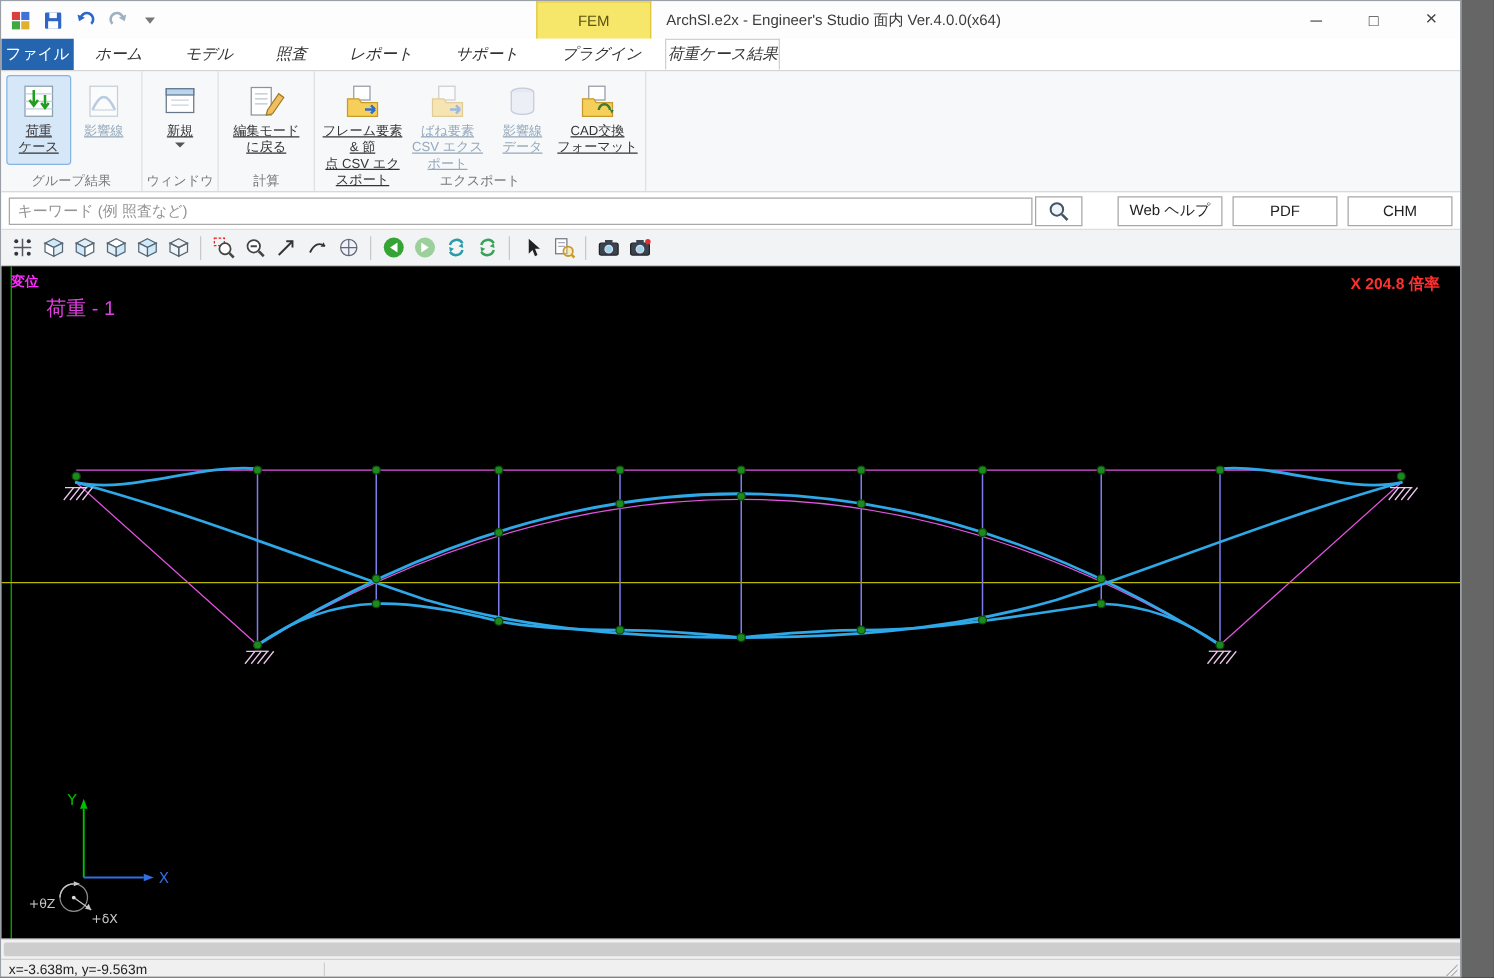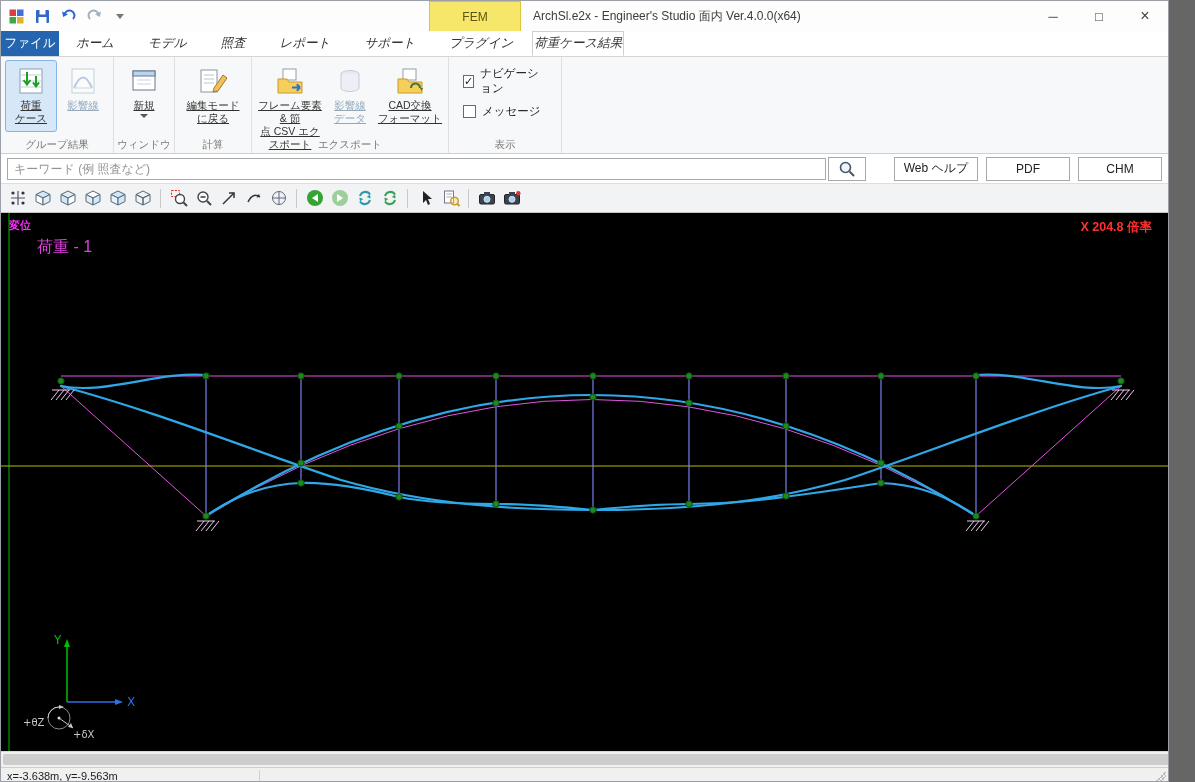--- a/index.html
+++ b/index.html
@@ -200,20 +200,31 @@
         <span class="ricon">
           <svg width="32" height="30">
               <rect x="9" y="3" width="13" height="11" fill="#fff" stroke="#99a"></rect>
               <path d="M4 13 h9 l2 3 h13 v11 h-24 z" fill="#f6cf5a" stroke="#c79a2a"></path>
               <path d="M18 21.5 h8 m0 0 l-3.2 -3.2 m3.2 3.2 l-3.2 3.2" stroke="#2d6fd0" stroke-width="2" fill="none"></path>
             </svg>
         </span>
         <span class="rlabel">フレーム要素 &amp; 節
 点 CSV エクスポート</span>
       </div>
+      <div class="rbtn wide dis">
+        <span class="ricon">
+          <svg width="32" height="30">
+              <rect x="9" y="3" width="13" height="11" fill="#fff" stroke="#99a"></rect>
+              <path d="M4 13 h9 l2 3 h13 v11 h-24 z" fill="#f6cf5a" stroke="#c79a2a"></path>
+              <path d="M18 21.5 h8 m0 0 l-3.2 -3.2 m3.2 3.2 l-3.2 3.2" stroke="#2d6fd0" stroke-width="2" fill="none"></path>
+            </svg>
+        </span>
+        <span class="rlabel">ばね要素
+CSV エクスポート</span>
+      </div>
       <div class="rbtn dis">
         <span class="ricon">
           <svg width="30" height="30">
               <ellipse cx="15" cy="8" rx="9" ry="3.5" fill="#cfd8ec" stroke="#8894b0"></ellipse>
               <path d="M6 8 v14 a9 3.5 0 0 0 18 0 v-14" fill="#dfe6f4" stroke="#8894b0"></path>
             </svg>
         </span>
         <span class="rlabel">影響線
 データ</span>
       </div>
@@ -225,33 +236,20 @@
               <path d="M17 22 a4.5 4.5 0 1 1 9 0" fill="none" stroke="#3a7a3a" stroke-width="2"></path>
               <polygon points="26,22 29,22 27.5,25" fill="#3a7a3a"></polygon>
             </svg>
         </span>
         <span class="rlabel">CAD交換
 フォーマット</span>
       </div>
       <div class="glabel">エクスポート</div>
     </div>
 
-    <div class="rgroup">
-      <div class="chkcol">
-        <div class="chk-row">
-          <span class="cbox on"></span>
-          <span>ナビゲーション</span>
-        </div>
-        <div class="chk-row">
-          <span class="cbox"></span>
-          <span>メッセージ</span>
-        </div>
-      </div>
-      <div class="glabel">表示</div>
-    </div>
 
   </div>
 
   <div class="searchrow">
     <input class="kwinput" type="text" placeholder="キーワード (例 照査など)" style="">
     <div class="sbtn mag">
       <svg width="18" height="18">
           <circle cx="7.5" cy="7.5" r="5" fill="#eef4fa" stroke="#456" stroke-width="1.6"></circle>
           <line x1="11.5" y1="11.5" x2="16" y2="16" stroke="#456" stroke-width="2"></line>
         </svg>

